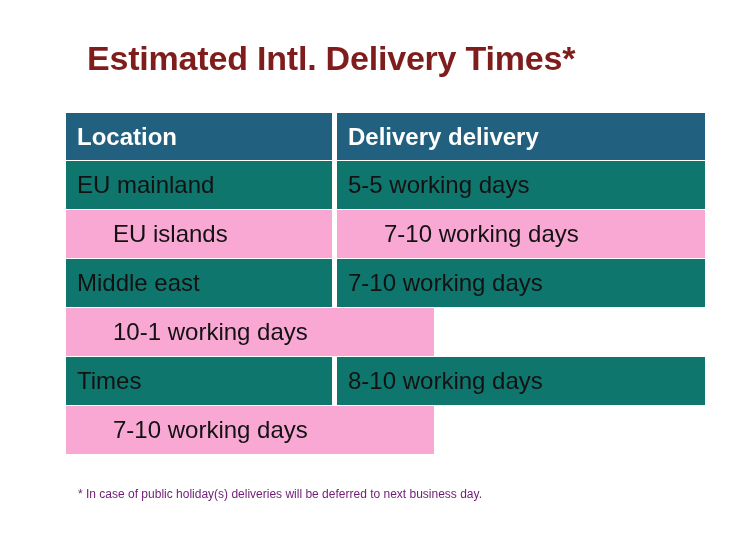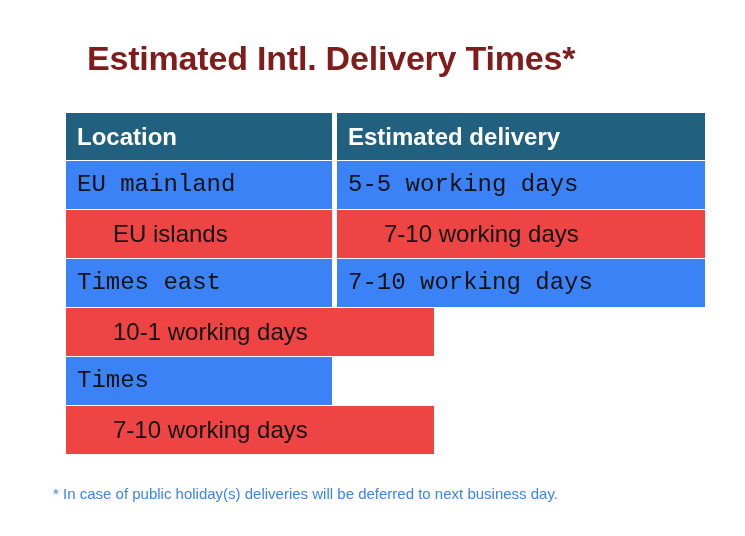--- a/index.html
+++ b/index.html
@@ -56,75 +56,76 @@
   }
   .col-1 { width: 266px; flex: 0 0 266px; }
   .col-2 { width: 368px; flex: 0 0 368px; }
 
   .header-row .cell {
     background: #21607f;
     color: #ffffff;
     font-weight: 700;
     height: 47px;
   }
-  .row-dark .cell { background: #3b82f6; font-family: Liberation Mono, monospace; }
-  .row-light .cell { background: #ef4444; padding-left: 47px; }
+  .row-dark .cell { background: #0f766e; }
+  .row-light .cell { background: #f9a8d4; padding-left: 47px; }
 
   .row-spacer { height: 1px; }
 
   .footnote {
     position: absolute;
-    left: 53px;
+    left: 78px;
     top: 483px;
-    font-size: 15px;
+    font-size: 12px;
     line-height: 22px;
-    color: #3b82f6;
+    color: #701a75;
     white-space: nowrap;
   }
 </style>
 </head>
 <body>
 
 <div class="page">
 
   <div class="title">Estimated Intl. Delivery Times*</div>
 
   <div class="table">
 
     <div class="row header-row">
       <div class="cell col-1">Location</div>
-      <div class="cell col-2">Estimated delivery</div>
+      <div class="cell col-2">Delivery delivery</div>
     </div>
     <div class="row-spacer"></div>
 
     <div class="row row-dark">
       <div class="cell col-1">EU mainland</div>
       <div class="cell col-2">5-5 working days</div>
     </div>
     <div class="row-spacer"></div>
 
     <div class="row row-light">
       <div class="cell col-1">EU islands</div>
       <div class="cell col-2">7-10 working days</div>
     </div>
     <div class="row-spacer"></div>
 
     <div class="row row-dark">
-      <div class="cell col-1">Times east</div>
+      <div class="cell col-1">Middle east</div>
       <div class="cell col-2">7-10 working days</div>
     </div>
     <div class="row-spacer"></div>
 
     <div class="row row-light">
       <div class="cell col-2">10-1 working days</div>
     </div>
     <div class="row-spacer"></div>
 
     <div class="row row-dark">
       <div class="cell col-1">Times</div>
+      <div class="cell col-2">8-10 working days</div>
     </div>
     <div class="row-spacer"></div>
 
     <div class="row row-light">
       <div class="cell col-2">7-10 working days</div>
     </div>
 
   </div>
 
   <div class="footnote">* In case of public holiday(s) deliveries will be deferred to next business day.</div>

